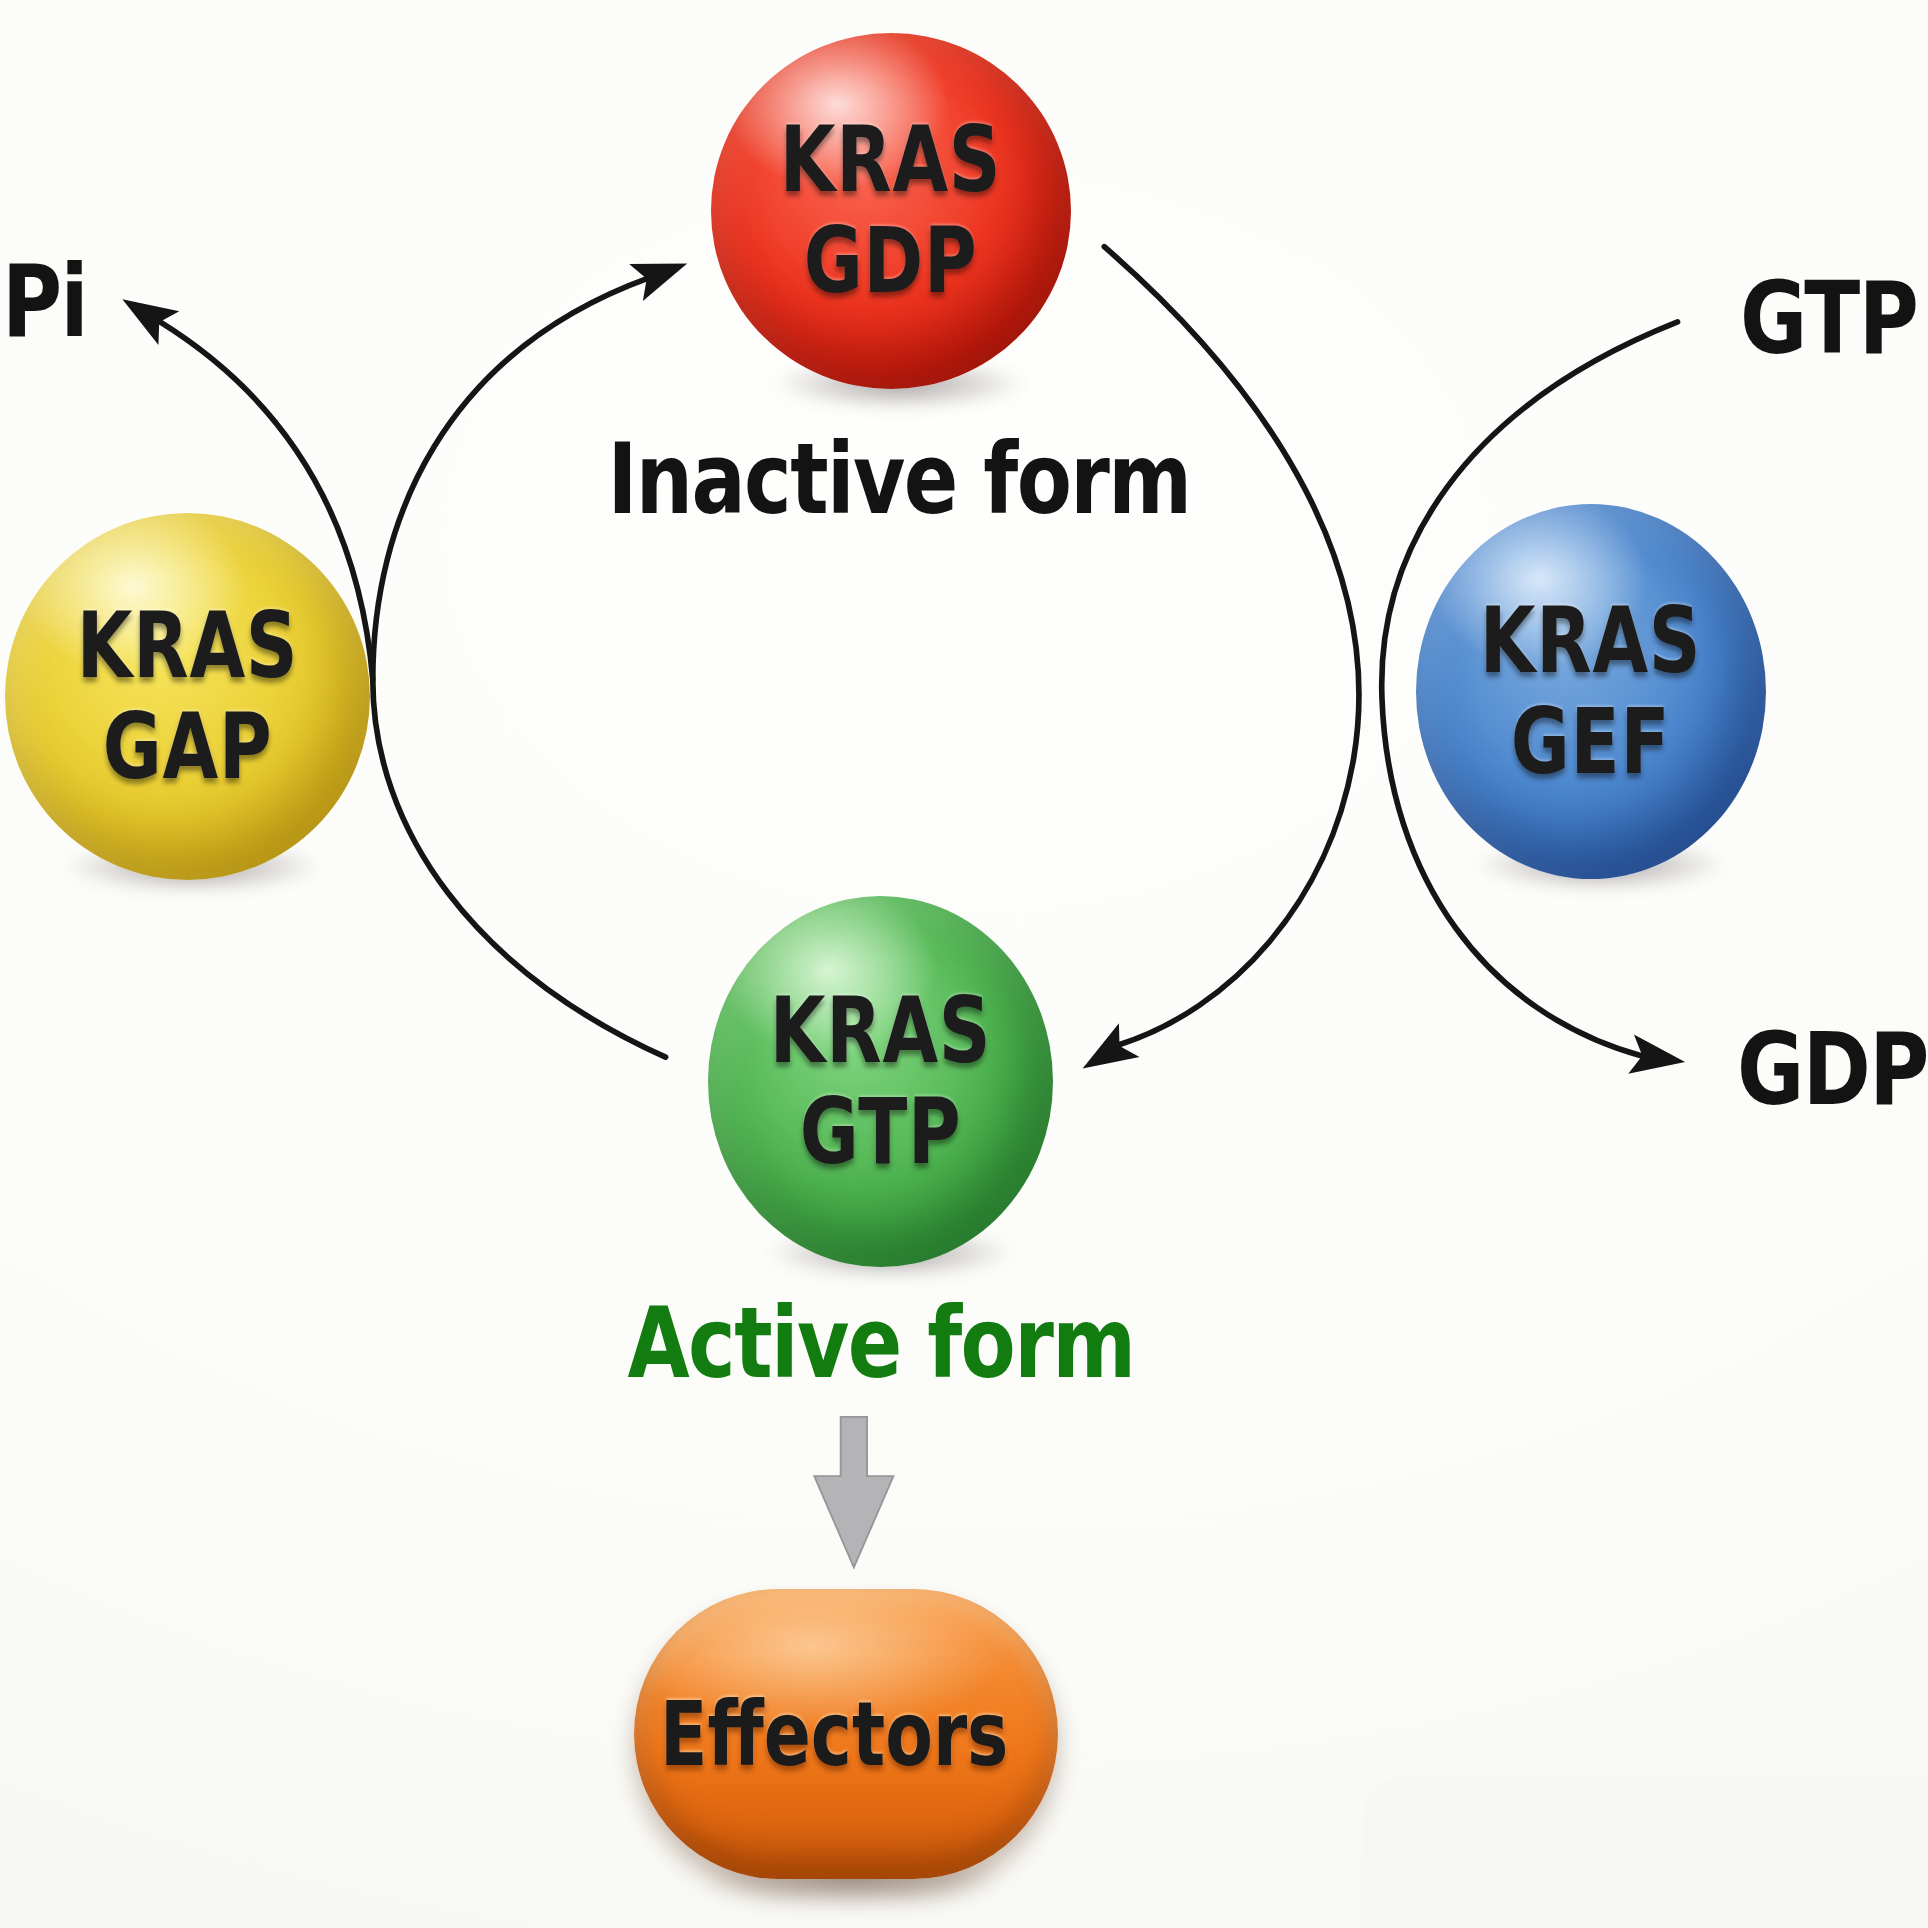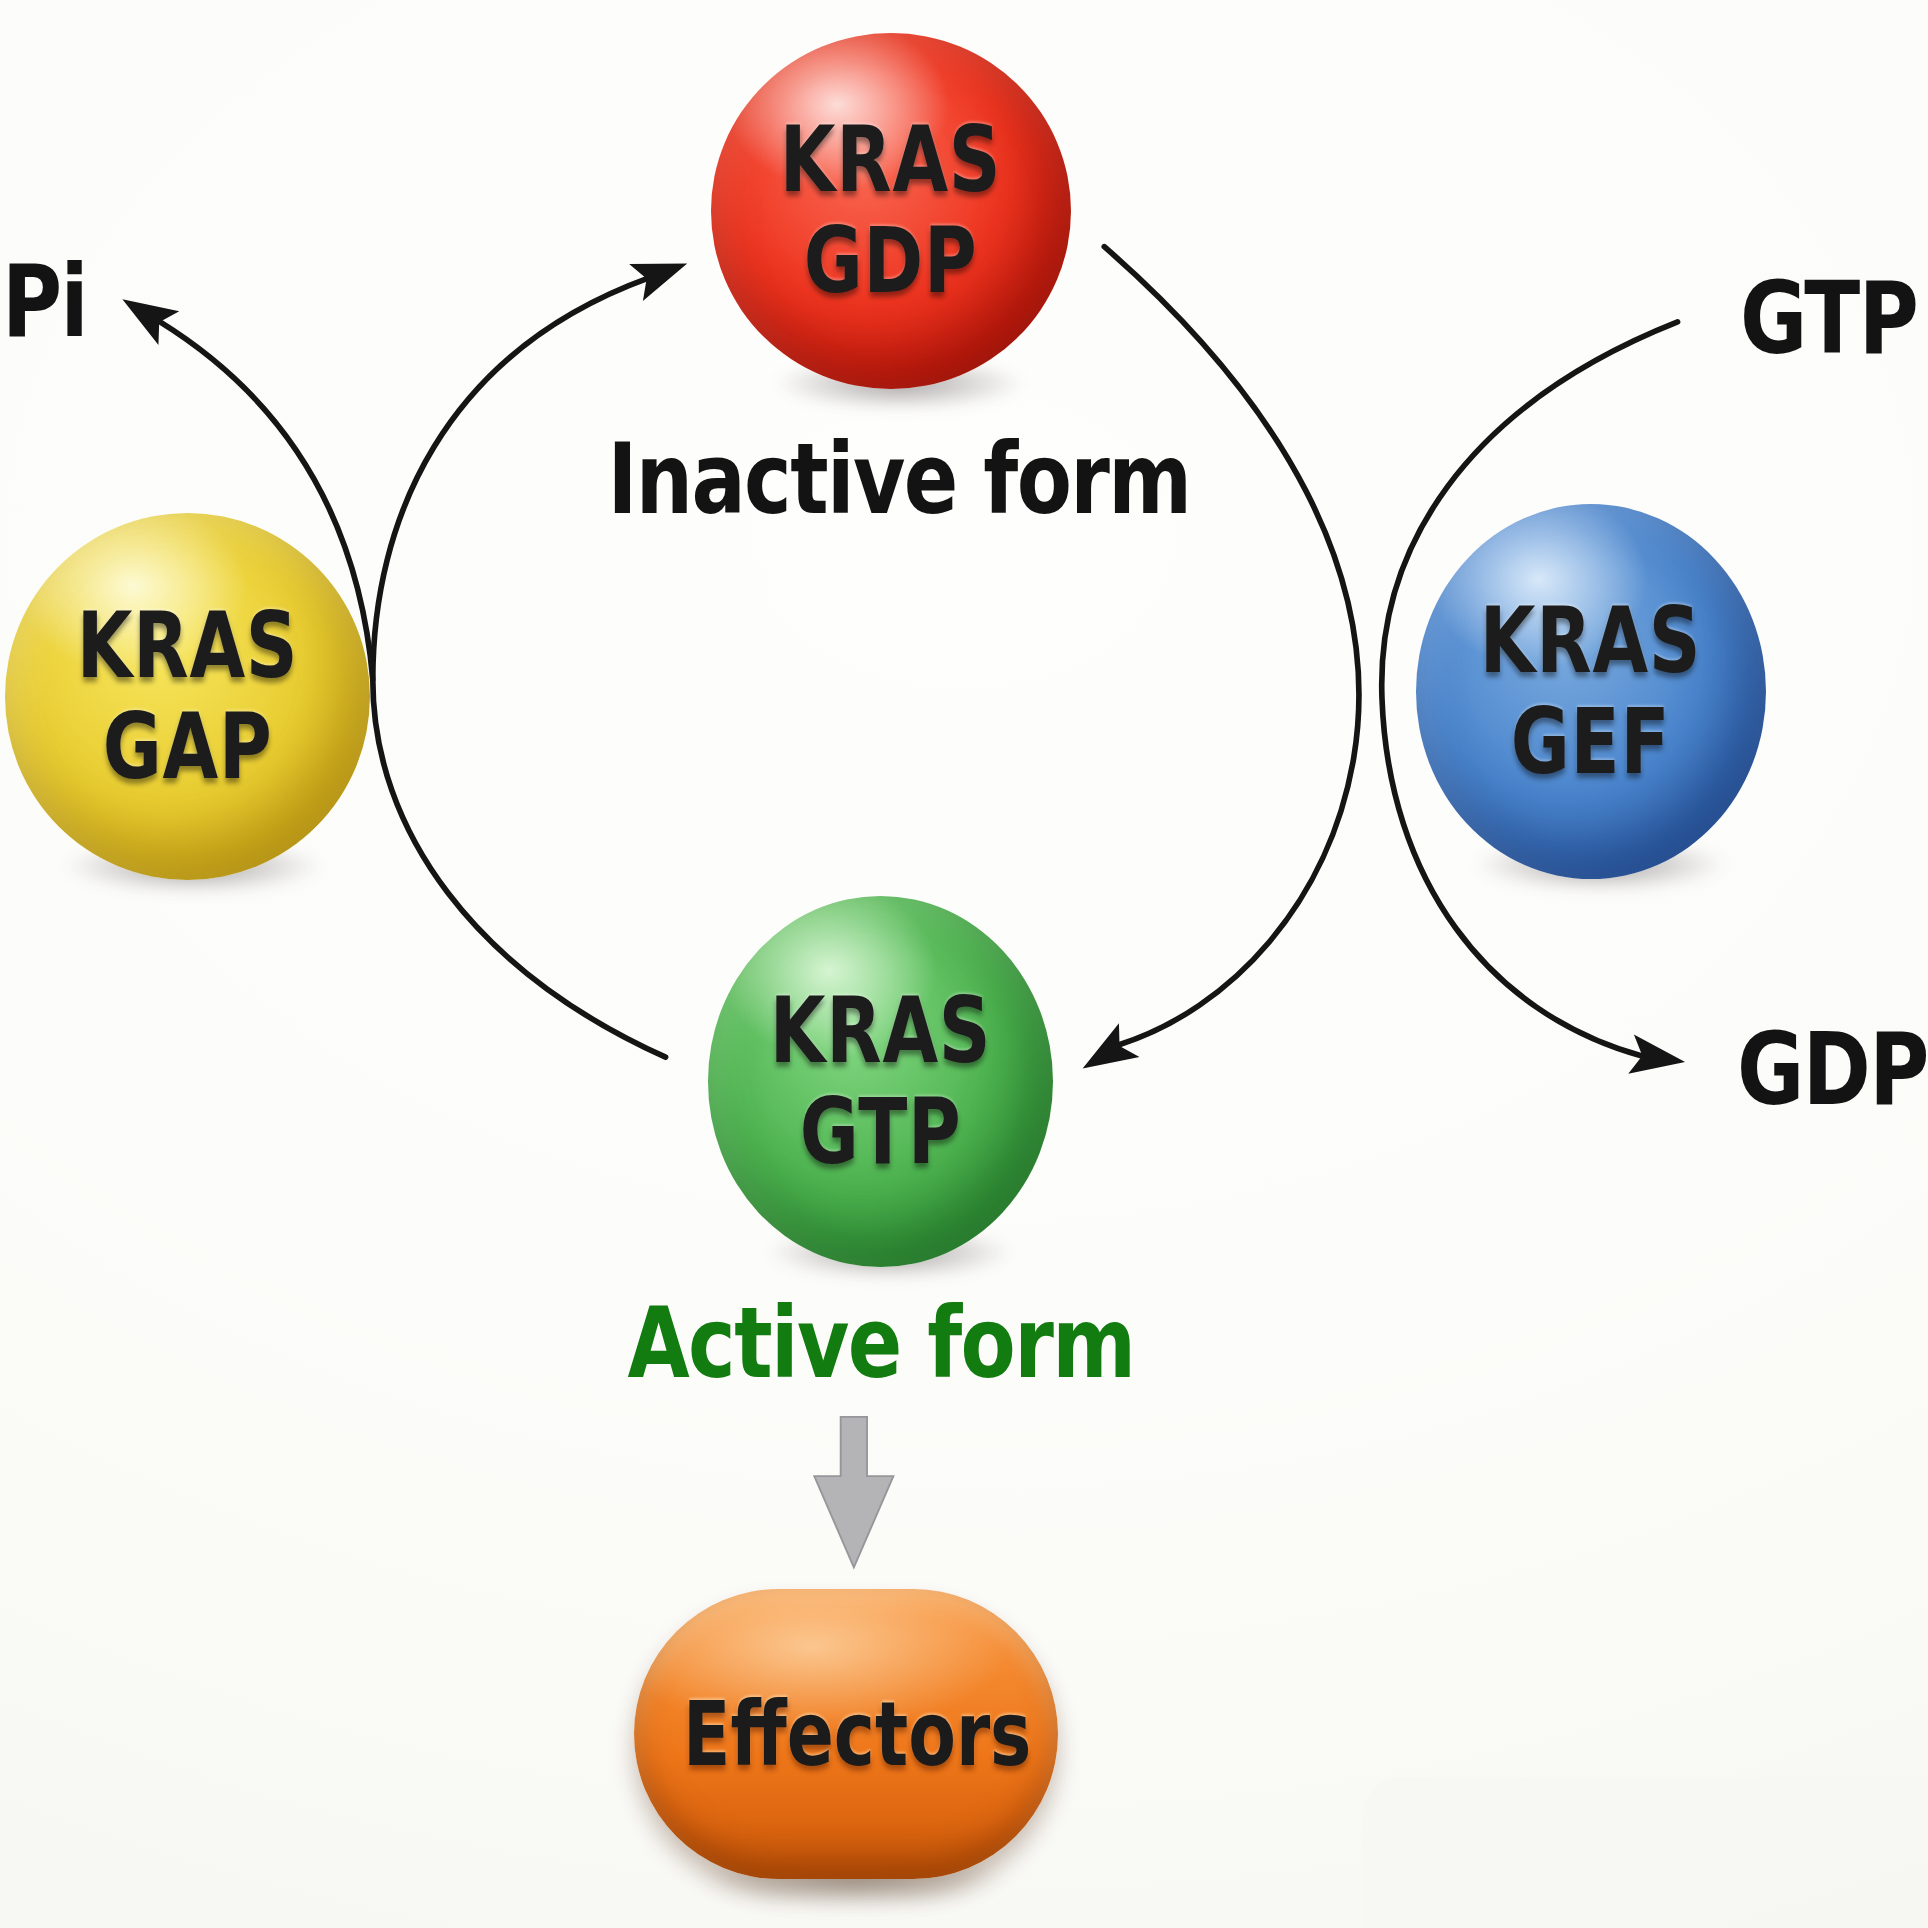--- a/index.html
+++ b/index.html
@@ -70,21 +70,21 @@
 
   .mol-label { font-size:100px; transform:scaleX(0.82); }
   .pi-label  { left:1.9px;  top:243px;  transform-origin:left top; }
   .gtp-label { left:1740px; top:260px; transform-origin:left top; }
   .gdp-label { left:1737px; top:1011px; transform-origin:left top; }
 
   
   .pill {
     position:absolute; left:634px; top:1589px; width:424px; height:290px;
     border-radius:145px; z-index:4;
-    display:flex; align-items:center; justify-content:flex-start;
+    display:flex; align-items:center; justify-content:flex-end;
     background:
       radial-gradient(ellipse 75% 48% at 42% 20%, rgba(255,235,200,0.6), rgba(255,235,200,0) 62%),
       linear-gradient(180deg, #f99d4c 0%, #f3862c 32%, #ee7619 58%, #dd6610 80%, #bf5308 100%);
     box-shadow: inset 0 -17px 30px rgba(125,48,0,0.5), inset 0 11.3px 22.6px rgba(255,220,170,0.45),
                 0 15px 22.6px rgba(80,40,10,0.28);
   }
   .pill-text {
     transform:scaleX(0.78); transform-origin:center center;
     font-weight:bold; font-size:89px; color:#1b1b1b; white-space:nowrap;
     text-shadow:0 4.7px 5.6px rgba(90,30,0,0.45), 0 -1.9px 2.8px rgba(255,230,190,0.5);

